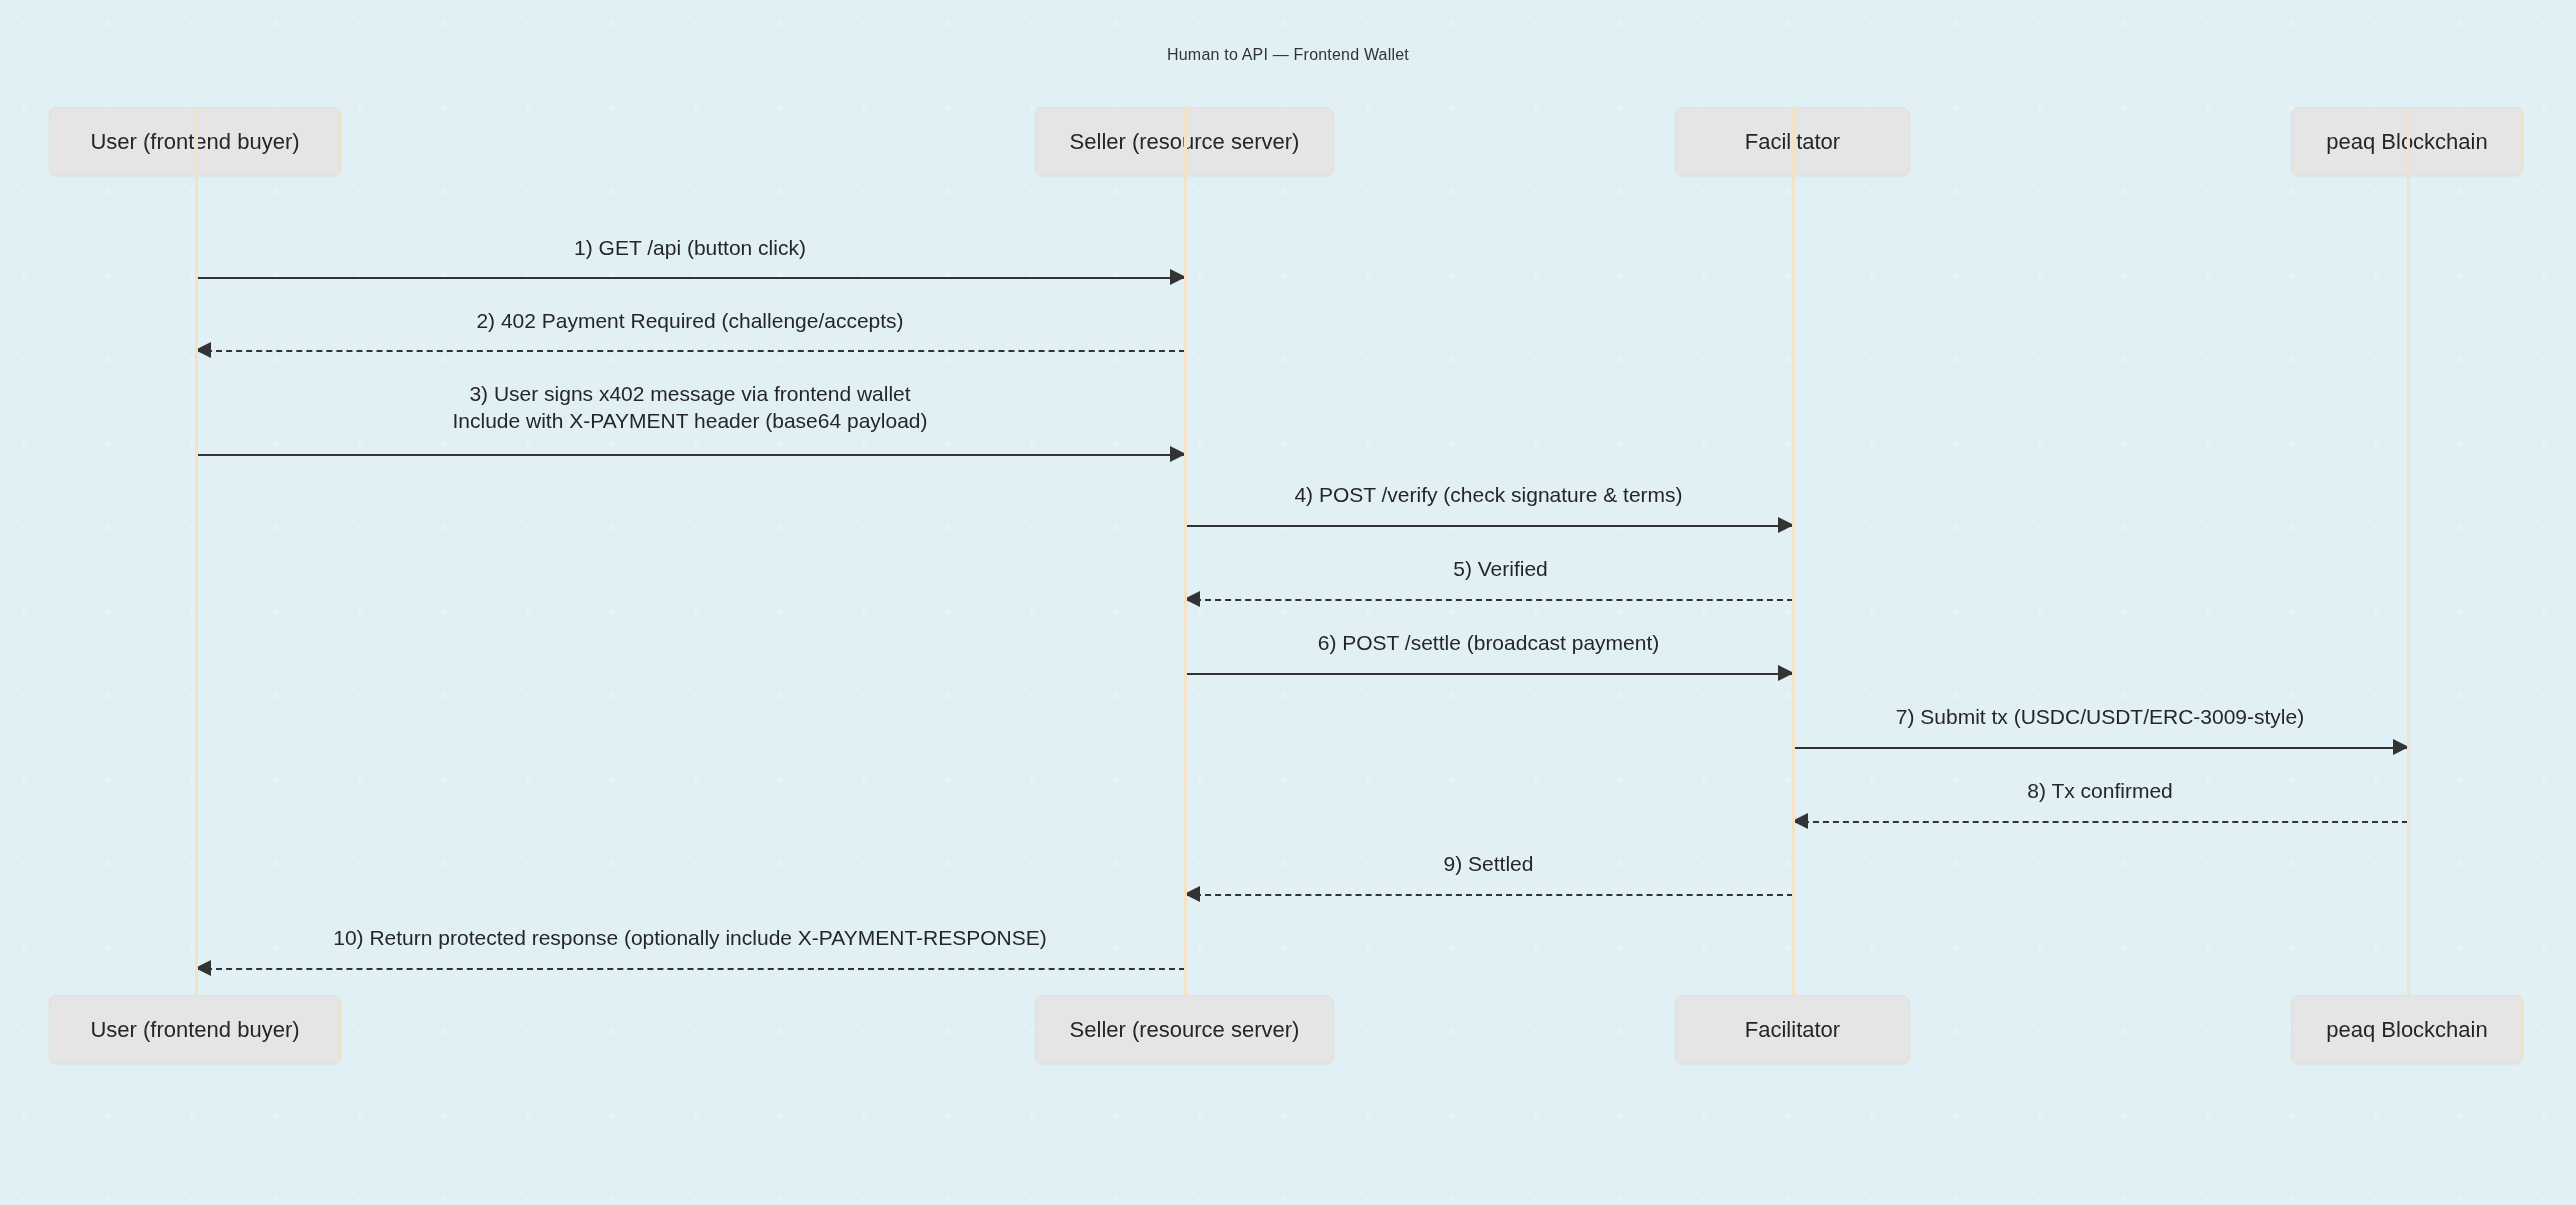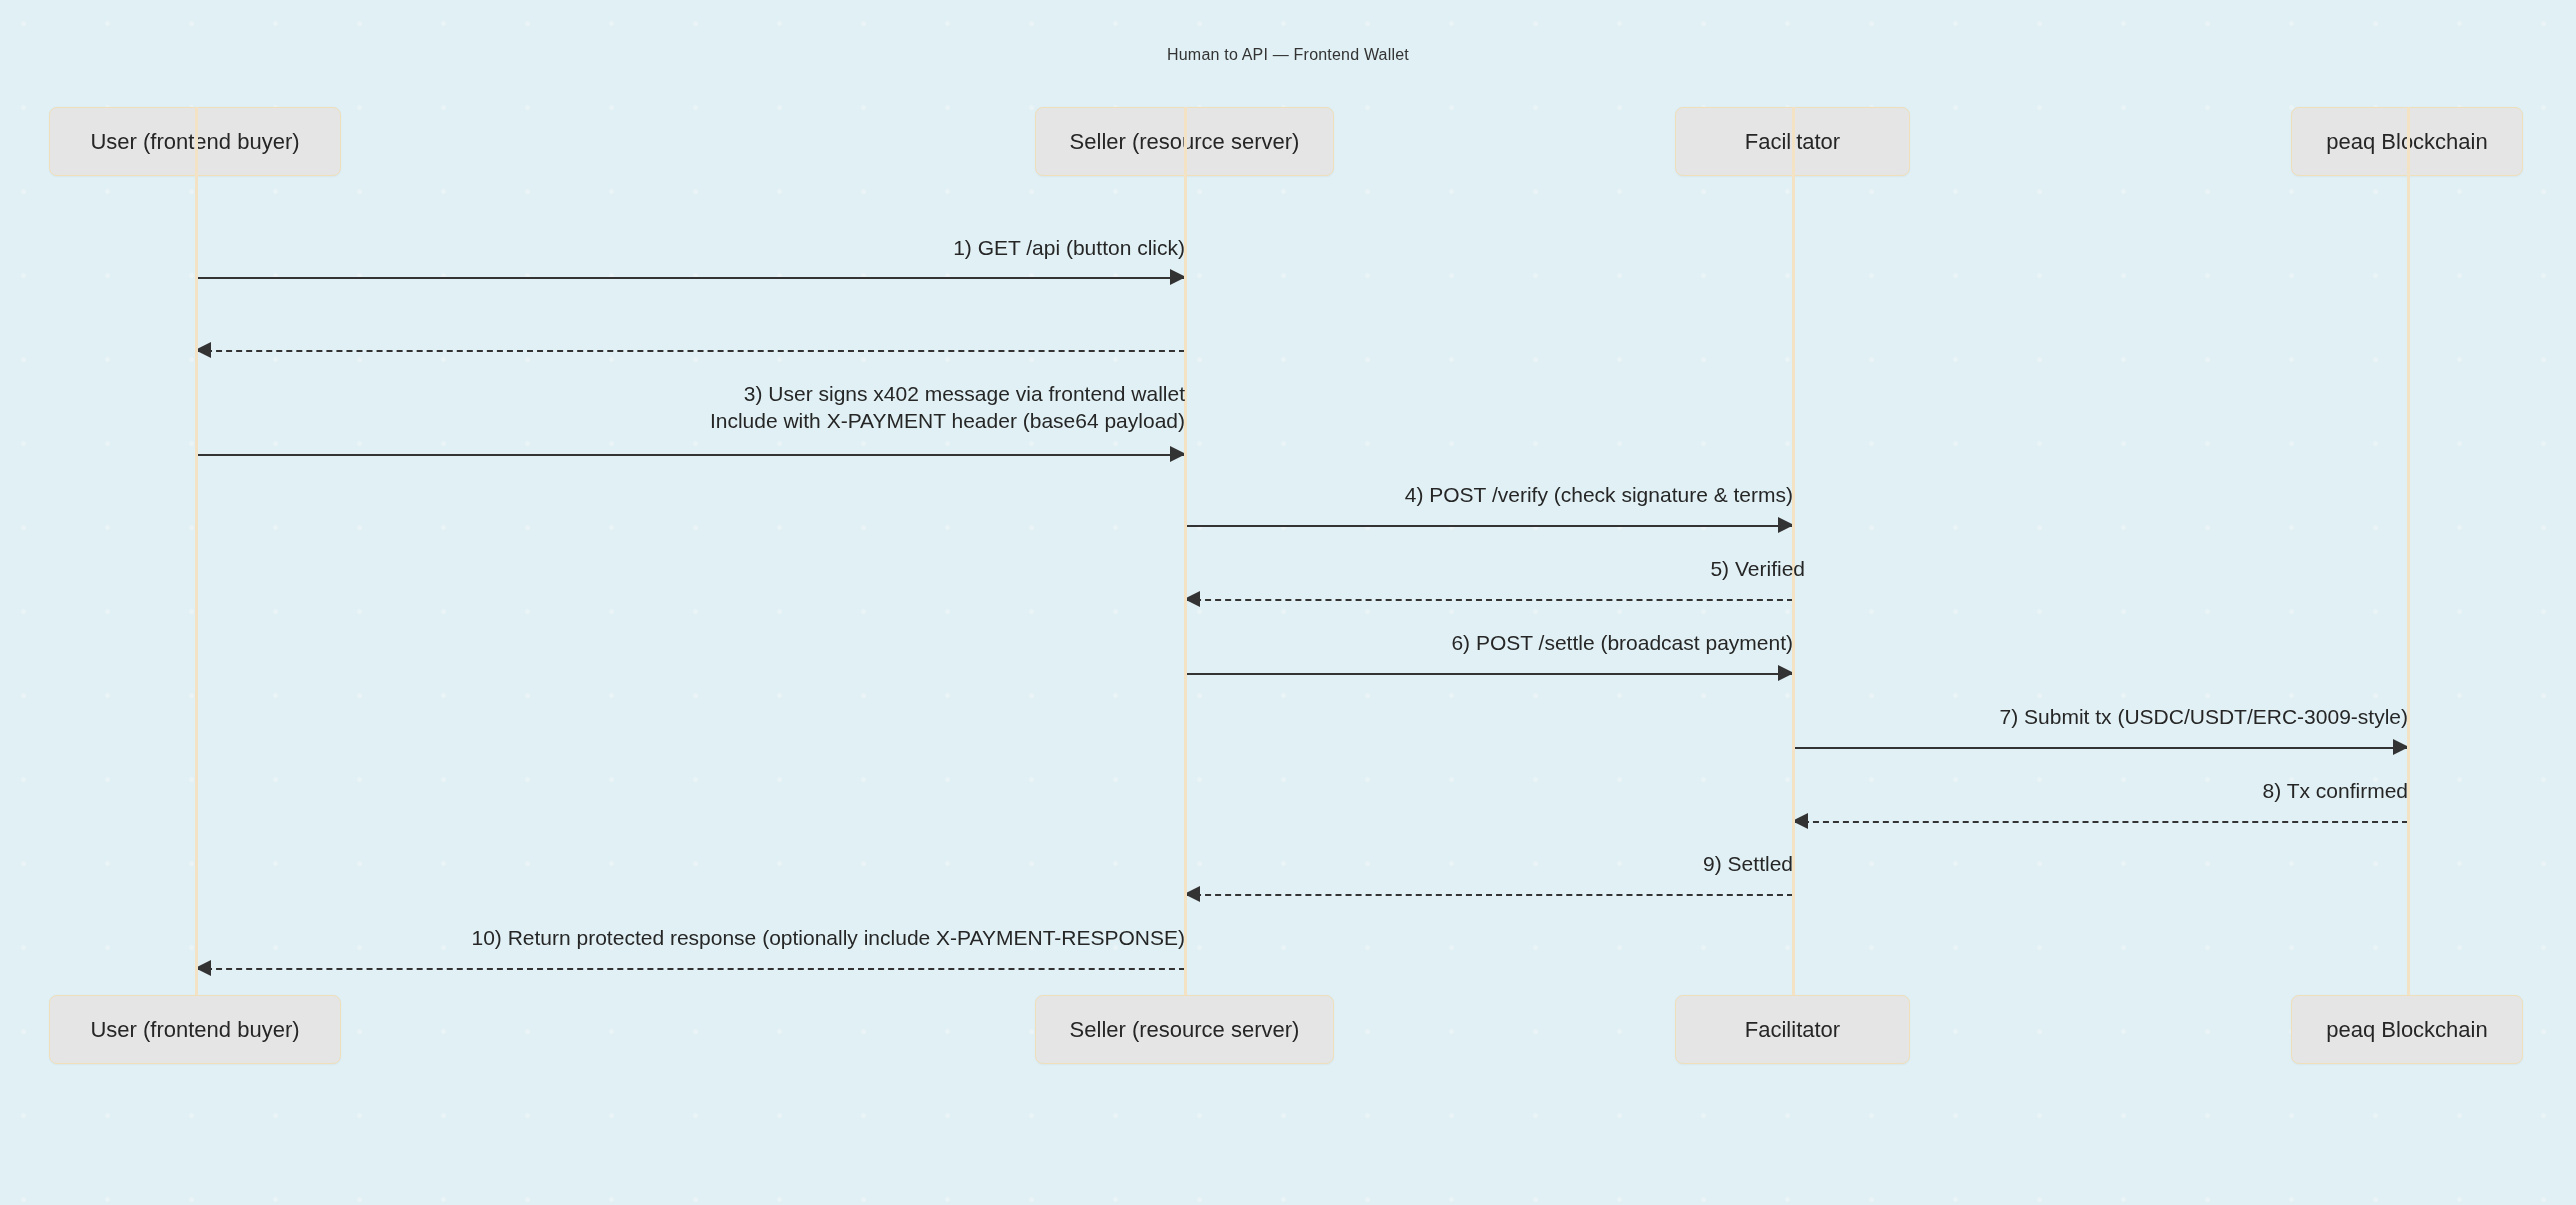--- a/index.html
+++ b/index.html
@@ -82,21 +82,21 @@
     position:absolute;top:-8px;
     width:0;height:0;
     border-top:8.8px solid transparent;
     border-bottom:8.8px solid transparent;
   }
   .msg.right .head{right:-0.9px;border-left:16.7px solid #333333;}
   .msg.left  .head{left:-0.9px; border-right:16.7px solid #333333;}
 
   .msg-label{
     position:absolute;
-    text-align:right;
+    text-align:center;
     font-size:21px;color:#262626;
     line-height:1.28;
     white-space:pre;
     z-index:3;
   }
 </style>
 </head>
 <body>
 
 <div id="bg-pattern"></div>
@@ -135,20 +135,21 @@
   <div class="actor-box" style="left:2291px;top:995px;width:232px;height:69px;">
     <span>peaq Blockchain</span>
   </div>
 
   <div class="msg-label" style="left:195px;top:235px;width:990px;">1) GET /api (button click)</div>
   <div class="msg right" style="left:196px;top:277px;width:989px;">
     <div class="line"></div>
       <div class="head"></div>
   </div>
 
+  <div class="msg-label" style="left:195px;top:308px;width:990px;">2) 402 Payment Required (challenge/accepts)</div>
   <div class="msg left dashed" style="left:196px;top:350px;width:989px;">
     <div class="line"></div>
       <div class="head"></div>
   </div>
 
   <div class="msg-label" style="left:195px;top:381px;width:990px;">3) User signs x402 message via frontend wallet
 Include with X-PAYMENT header (base64 payload)</div>
   <div class="msg right" style="left:196px;top:454px;width:989px;">
     <div class="line"></div>
       <div class="head"></div>

